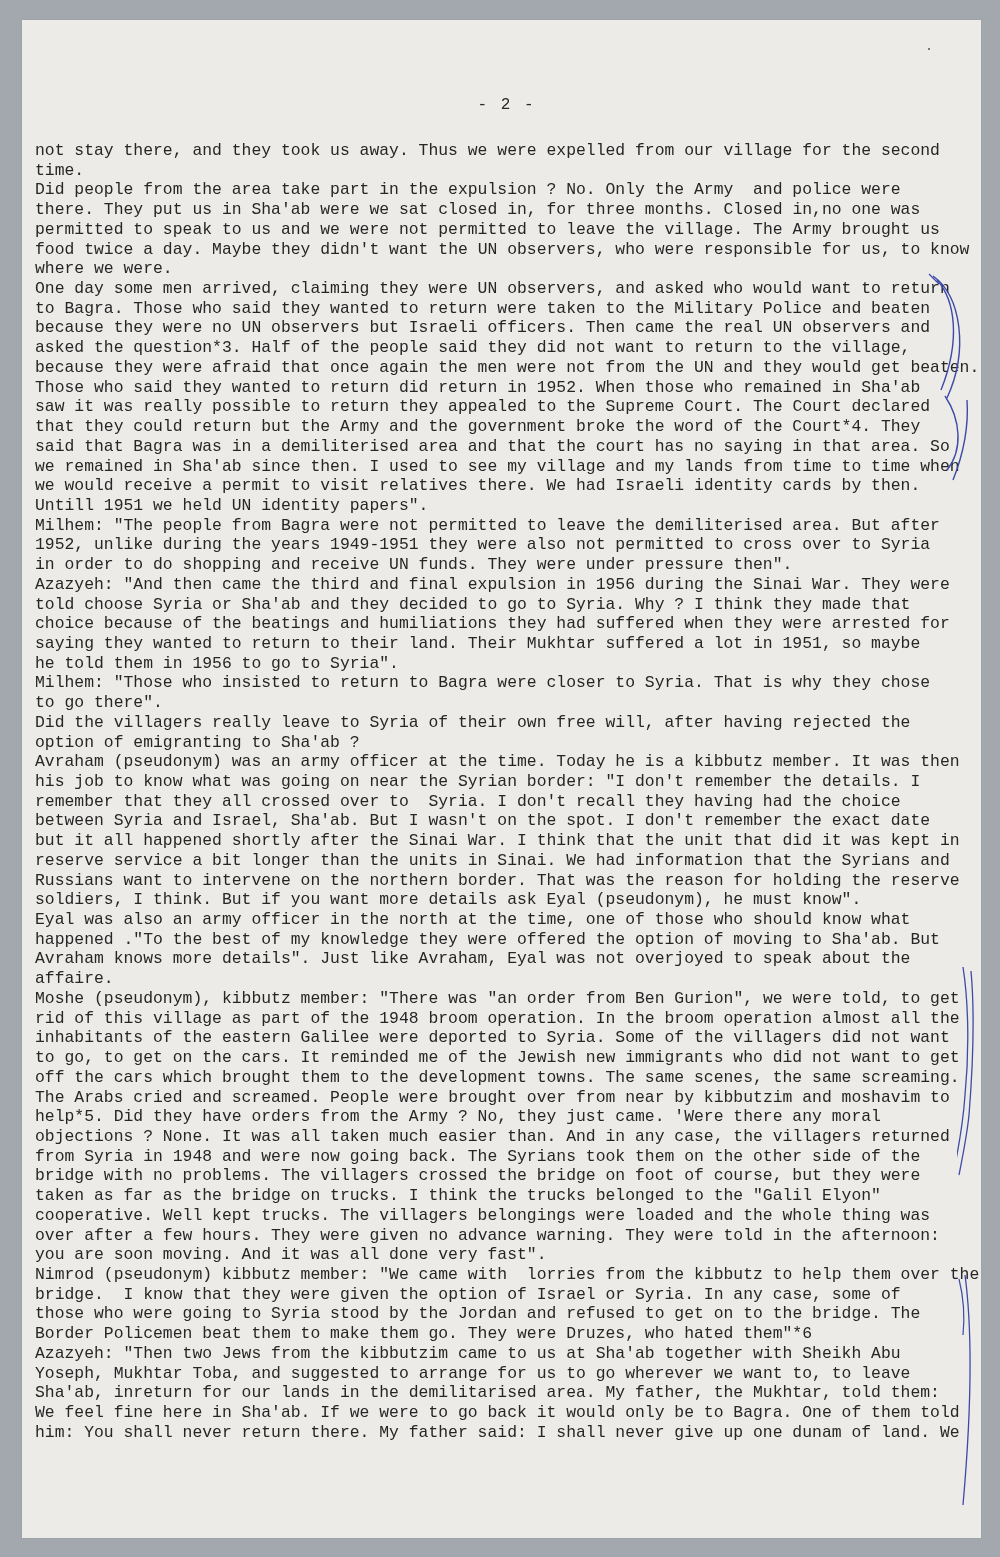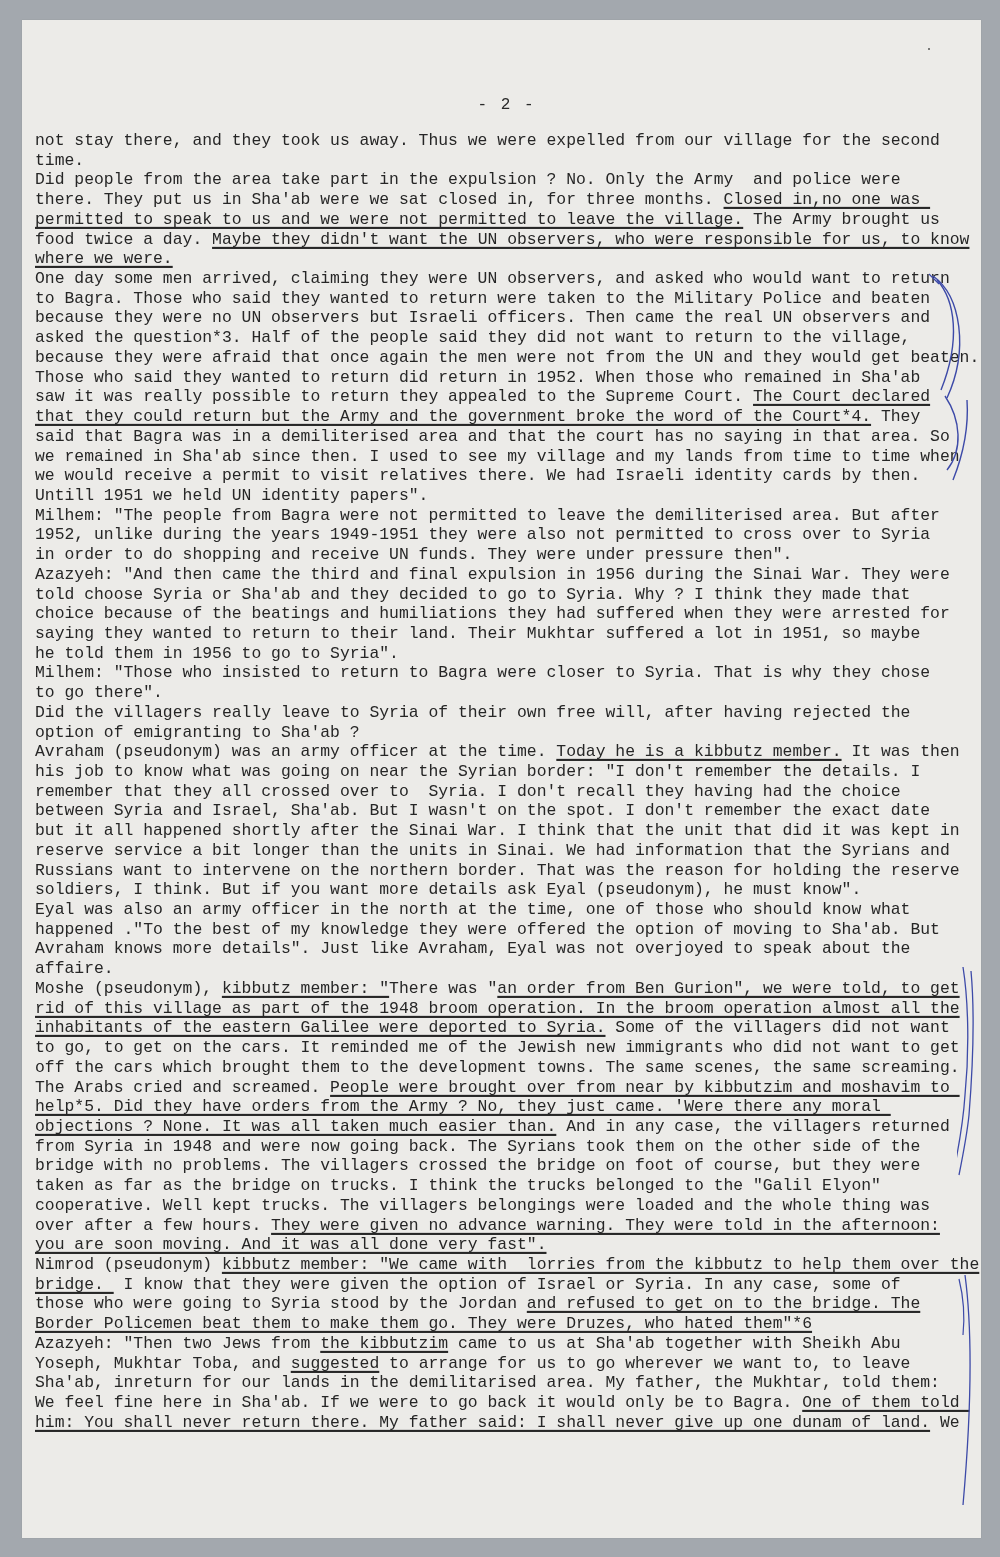--- a/index.html
+++ b/index.html
@@ -22,30 +22,30 @@
     text-align: center;
     font-family: "Liberation Mono", "DejaVu Sans Mono", monospace;
     font-size: 16px;
     color: #2a2a2a;
     letter-spacing: 2px;
     padding-left: 10px;
     box-sizing: border-box;
   }
   .body-text {
     position: absolute;
-    left: 13px; top: 111px;
+    left: 13px; top: 121px;
     width: 945px;
     font-family: "Liberation Mono", "DejaVu Sans Mono", monospace;
     font-size: 16.4px;
     line-height: 19.72px;
     color: #262626;
     white-space: pre;
   }
   .line { display: block; height: 19.72px; transform: scaleY(1.05); transform-origin: left bottom; }
-  .u { text-decoration: underline; text-decoration-thickness: 1.5px; text-underline-offset: 3px; }
+  .u { text-decoration-thickness: 1.5px; text-underline-offset: 3px; }
   .pen {
     position: absolute;
     pointer-events: none;
   }
   .dot {
     position: absolute; width: 2px; height: 2px; background: #555; border-radius: 1px;
   }
 </style>
 </head>
 <body>

